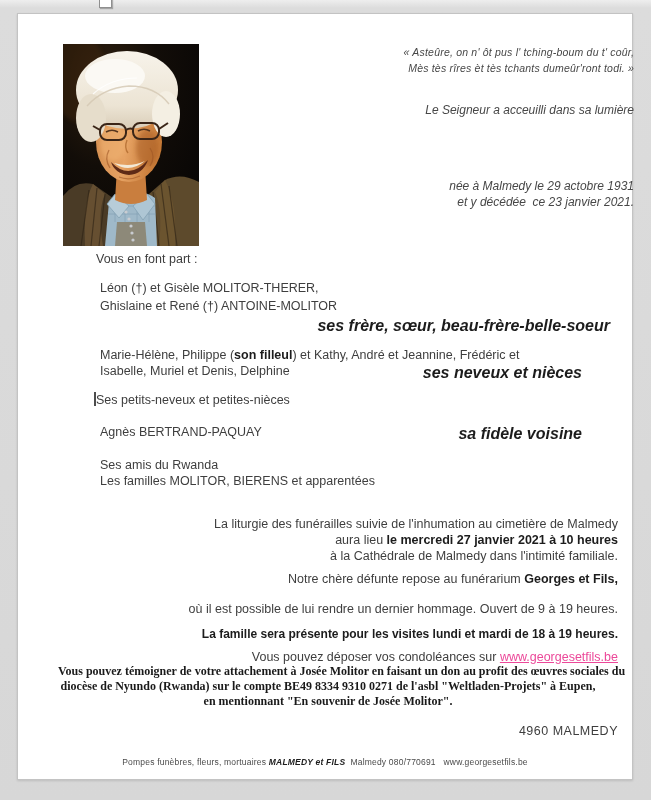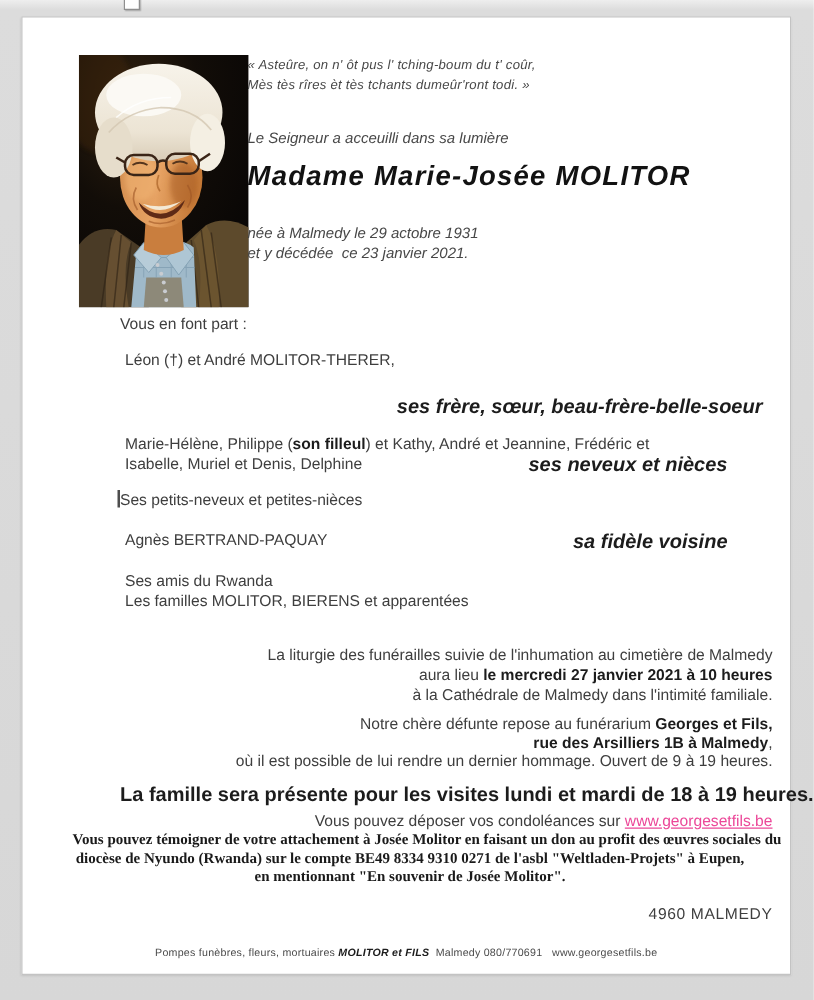--- a/index.html
+++ b/index.html
@@ -12,21 +12,21 @@
     position:absolute;left:17px;top:13px;width:616px;height:767px;
     background:#ffffff;border:1px solid #c3c3c3;box-sizing:border-box;
     box-shadow:0 1px 2px rgba(0,0,0,.12);
   }
   .handle{
     position:absolute;left:99px;top:-5px;width:11px;height:11px;
     background:#ffffff;border:1px solid #8f8f8f;box-shadow:1px 1px 1px rgba(0,0,0,.25);
     z-index:5;
   }
   .t{position:absolute;white-space:nowrap;font-size:12.5px;line-height:1.15;}
-  .col{left:180px;width:436px;text-align:left;}
+  .col{left:180px;width:436px;text-align:right;}
   .cen{left:78px;width:522px;text-align:right;}
   .wide{left:40px;width:540px;text-align:center;font-weight:bold;}
   .full{left:0;width:614px;text-align:center;}
   .b{font-weight:bold;color:#1c1c1c;}
   .bi{font-weight:bold;font-style:italic;color:#1c1c1c;}
   .quote{font-size:10.5px;font-style:italic;color:#474747;letter-spacing:.2px;}
   .intro{font-size:12px;font-style:italic;color:#474747;}
   .title{font-size:22px;font-weight:bold;font-style:italic;color:#121212;letter-spacing:1px;}
   .serif{font-family:"Liberation Serif",serif;font-size:12px;color:#1a1a1a;}
   .footer{font-size:8.5px;color:#4a4a4a;letter-spacing:.2px;}
@@ -129,55 +129,54 @@
       <path d="M87,104 Q93,113 87,122" stroke="#9c5524" stroke-width="1.3" fill="none" opacity="0.6"></path>
       <path d="M48,118 Q66,137 85,116 Q80,130 66,131 Q52,130 48,118 Z" fill="#5e2a16"></path>
       <path d="M51,119 Q66,130 82,117 Q67,124 51,119 Z" fill="#f3e9d6"></path>
       <path d="M56,133 Q66,137 77,132" stroke="#a8602c" stroke-width="1.2" fill="none" opacity="0.7"></path>
     </svg>
   </div>
 
   <div class="t col quote" style="top:32px">« Asteûre, on n' ôt pus l' tching-boum du t' coûr,</div>
   <div class="t col quote" style="top:48px">Mès tès rîres èt tès tchants dumeûr'ront todi. »</div>
   <div class="t col intro" style="top:90px">Le Seigneur a acceuilli dans sa lumière</div>
-  <div class="t col title" style="top:114px">Madame Marie-Josée MOLITOR</div>
   <div class="t col intro" style="top:166px">née à Malmedy le 29 actobre 1931</div>
   <div class="t col intro" style="top:182px">et y décédée &nbsp;ce 23 janvier 2021.</div>
 
   <div class="t" style="left:78px;top:238px">Vous en font part :</div>
 
-  <div class="t" style="left:82px;top:267px">Léon (†) et André MOLITOR-THERER,</div>
+  <div class="t" style="left:82px;top:267px">Léon (†) et Gisèle MOLITOR-THERER,</div>
+  <div class="t" style="left:82px;top:285px">Ghislaine et René (†) ANTOINE-MOLITOR</div>
   <div class="t bi rel" style="right:22px;top:303px">ses frère, sœur, beau-frère-belle-soeur</div>
 
   <div class="t" style="left:82px;top:334px"><span>Marie-Hélène, Philippe (</span><span class="b">son filleul</span><span>) et Kathy, André et Jeannine, Frédéric et</span></div>
   <div class="t" style="left:82px;top:350px">Isabelle, Muriel et Denis, Delphine</div>
   <div class="t bi rel" style="right:50px;top:350px">ses neveux et nièces</div>
 
   <div class="cursor"></div>
   <div class="t" style="left:78px;top:379px">Ses petits-neveux et petites-nièces</div>
 
   <div class="t" style="left:82px;top:411px">Agnès BERTRAND-PAQUAY</div>
   <div class="t bi rel" style="right:50px;top:411px">sa fidèle voisine</div>
 
   <div class="t" style="left:82px;top:444px">Ses amis du Rwanda</div>
   <div class="t" style="left:82px;top:460px">Les familles MOLITOR, BIERENS et apparentées</div>
 
   <div class="t cen" style="top:503px">La liturgie des funérailles suivie de l'inhumation au cimetière de Malmedy</div>
   <div class="t cen" style="top:519px"><span>aura lieu </span><span class="b">le mercredi 27 janvier 2021 à 10 heures</span></div>
   <div class="t cen" style="top:535px">à la Cathédrale de Malmedy dans l'intimité familiale.</div>
 
   <div class="t cen" style="top:558px"><span>Notre chère défunte repose au funérarium </span><span class="b">Georges et Fils,</span></div>
-  <div class="t cen" style="top:573px"><span class="b">rue des Arsilliers 1B à Malmedy</span><span>,</span></div>
   <div class="t cen" style="top:588px">où il est possible de lui rendre un dernier hommage. Ouvert de 9 à 19 heures.</div>
 
-  <div class="t cen b" style="top:614px;font-size:16px">La famille sera présente pour les visites lundi et mardi de 18 à 19 heures.</div>
+  <div class="t cen b" style="top:614px;font-size:12px">La famille sera présente pour les visites lundi et mardi de 18 à 19 heures.</div>
 
   <div class="t cen" style="top:636px"><span>Vous pouvez déposer vos condoléances sur </span><a class="link">www.georgesetfils.be</a></div>
 
   <div class="t wide serif" style="top:651px">Vous pouvez témoigner de votre attachement à Josée Molitor en faisant un don au profit des œuvres sociales du</div>
   <div class="t wide serif" style="top:666px">diocèse de Nyundo (Rwanda) sur le compte BE49 8334 9310 0271 de l'asbl "Weltladen-Projets" à Eupen,</div>
   <div class="t wide serif" style="top:681px">en mentionnant "En souvenir de Josée Molitor".</div>
 
   <div class="t cen" style="top:710px;letter-spacing:.5px">4960 MALMEDY</div>
 
-  <div class="t full footer" style="top:744px"><span>Pompes funèbres, fleurs, mortuaires </span><span class="bi" style="font-size:8.5px">MOLITOR et FILS</span><span>&nbsp; Malmedy 080/770691 &nbsp; www.georgesetfils.be</span></div>
+  <div class="t full footer" style="top:744px"><span>Pompes funèbres, fleurs, mortuaires </span><span class="bi" style="font-size:8.5px">MALMEDY et FILS</span><span>&nbsp; Malmedy 080/770691 &nbsp; www.georgesetfils.be</span></div>
 
 </div>
 
 </body></html>

